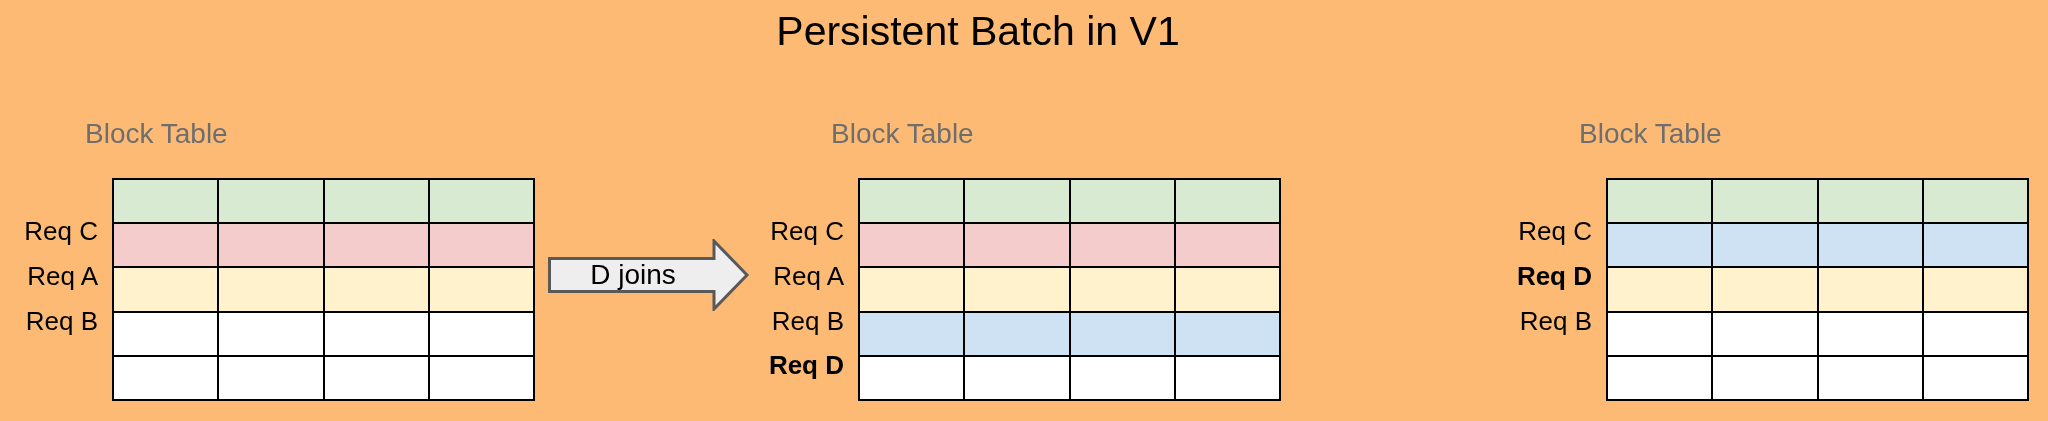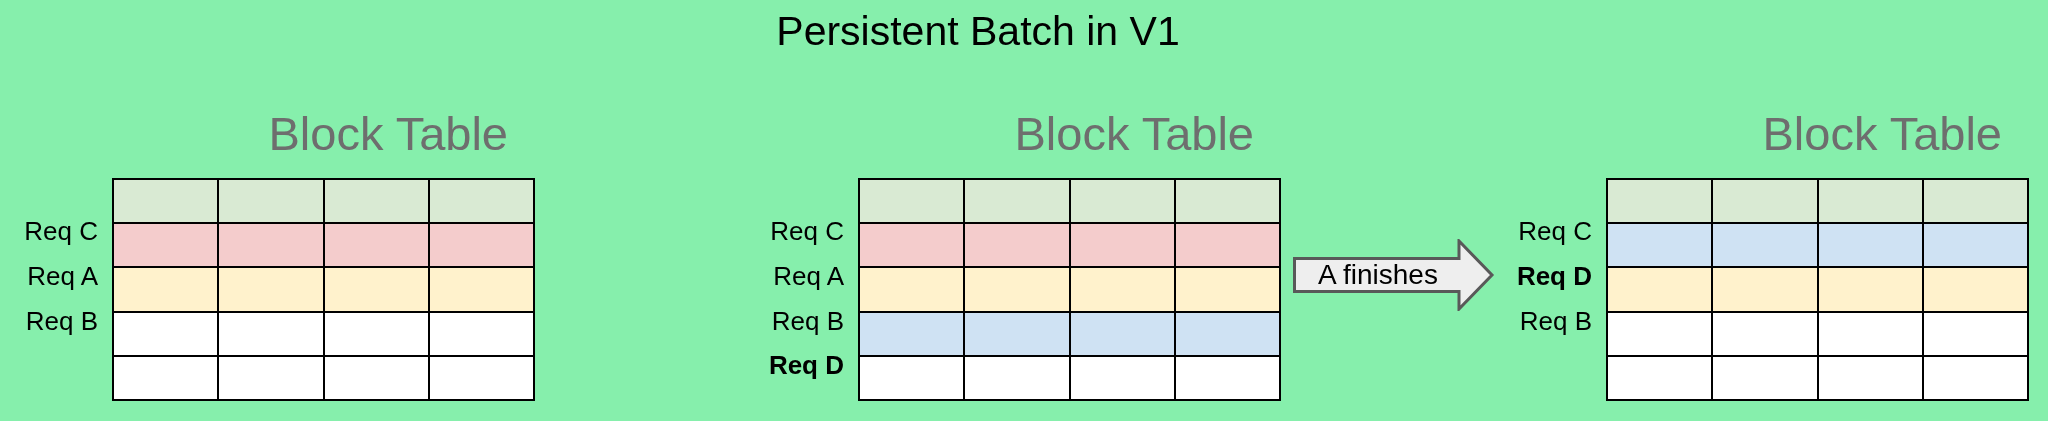--- a/index.html
+++ b/index.html
@@ -5,21 +5,21 @@
   html, body {
     margin: 0;
     padding: 0;
     background: #ffffff;
     font-family: "Liberation Sans", sans-serif;
   }
   .canvas {
     position: relative;
     width: 2048px;
     height: 421px;
-    background: #86efac;
+    background: #fdba74;
     overflow: hidden;
   }
   .main-title {
     position: absolute;
     left: 578px;
     top: 8px;
     width: 800px;
     text-align: center;
     font-size: 41px;
     line-height: 46px;
@@ -33,22 +33,22 @@
     height: 223px;
   }
   .table-group.t1 { left: 112px; }
   .table-group.t2 { left: 858px; }
   .table-group.t3 { left: 1606px; }
   .block-heading {
     position: absolute;
     left: -27px;
     top: -66px;
     width: 100%;
-    text-align: right;
-    font-size: 47px;
+    text-align: left;
+    font-size: 28px;
     line-height: 44px;
     color: #6e6e6e;
     white-space: nowrap;
   }
   .grid {
     display: grid;
     grid-template-columns: repeat(4, 1fr);
     grid-template-rows: repeat(5, 1fr);
     width: 100%;
     height: 100%;
@@ -124,20 +124,26 @@
         <div class="cell" style="background: rgb(255, 255, 255);"></div>
         <div class="cell" style="background: rgb(255, 255, 255);"></div>
       </div>
     <div class="labels">
         <div class="row-label" style="top: 22.3px;">Req C</div>
         <div class="row-label" style="top: 66.9px;">Req A</div>
         <div class="row-label" style="top: 111.5px;">Req B</div>
       </div>
   </div>
 
+  <div class="arrow a1">
+    <svg width="202" height="72" viewBox="0 0 202 72">
+      <polygon points="1.5,19.5 166,19.5 166,2 199,36 166,70 166,52.5 1.5,52.5" fill="#eeeeee" stroke="#595959" stroke-width="3" stroke-linejoin="miter"></polygon>
+    </svg>
+    <div class="arrow-label">D joins</div>
+  </div>
 
   <div class="table-group t2">
     <div class="block-heading">Block Table</div>
     <div class="grid">
         <div class="cell" style="background: rgb(217, 234, 211);"></div>
         <div class="cell" style="background: rgb(217, 234, 211);"></div>
         <div class="cell" style="background: rgb(217, 234, 211);"></div>
         <div class="cell" style="background: rgb(217, 234, 211);"></div>
         <div class="cell" style="background: rgb(244, 204, 204);"></div>
         <div class="cell" style="background: rgb(244, 204, 204);"></div>
@@ -157,26 +163,20 @@
         <div class="cell" style="background: rgb(255, 255, 255);"></div>
       </div>
     <div class="labels">
         <div class="row-label" style="top: 22.3px;">Req C</div>
         <div class="row-label" style="top: 66.9px;">Req A</div>
         <div class="row-label" style="top: 111.5px;">Req B</div>
         <div class="row-label bold" style="top: 156.1px;">Req D</div>
       </div>
   </div>
 
-  <div class="arrow a2">
-    <svg width="202" height="72" viewBox="0 0 202 72">
-      <polygon points="1.5,19.5 166,19.5 166,2 199,36 166,70 166,52.5 1.5,52.5" fill="#eeeeee" stroke="#595959" stroke-width="3" stroke-linejoin="miter"></polygon>
-    </svg>
-    <div class="arrow-label">A finishes</div>
-  </div>
 
   <div class="table-group t3">
     <div class="block-heading">Block Table</div>
     <div class="grid">
         <div class="cell" style="background: rgb(217, 234, 211);"></div>
         <div class="cell" style="background: rgb(217, 234, 211);"></div>
         <div class="cell" style="background: rgb(217, 234, 211);"></div>
         <div class="cell" style="background: rgb(217, 234, 211);"></div>
         <div class="cell" style="background: rgb(207, 226, 243);"></div>
         <div class="cell" style="background: rgb(207, 226, 243);"></div>

